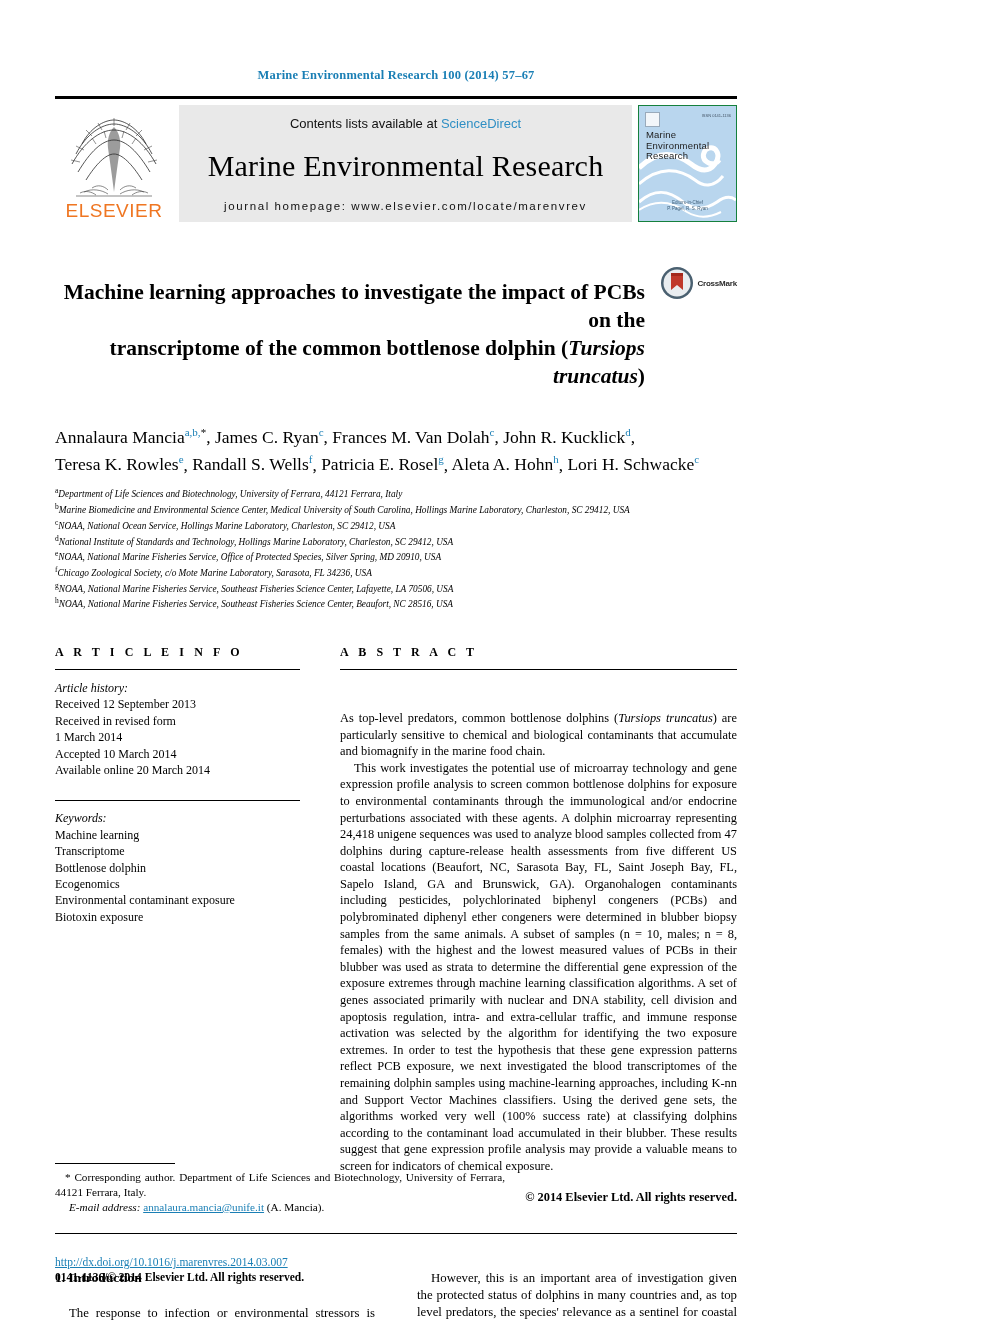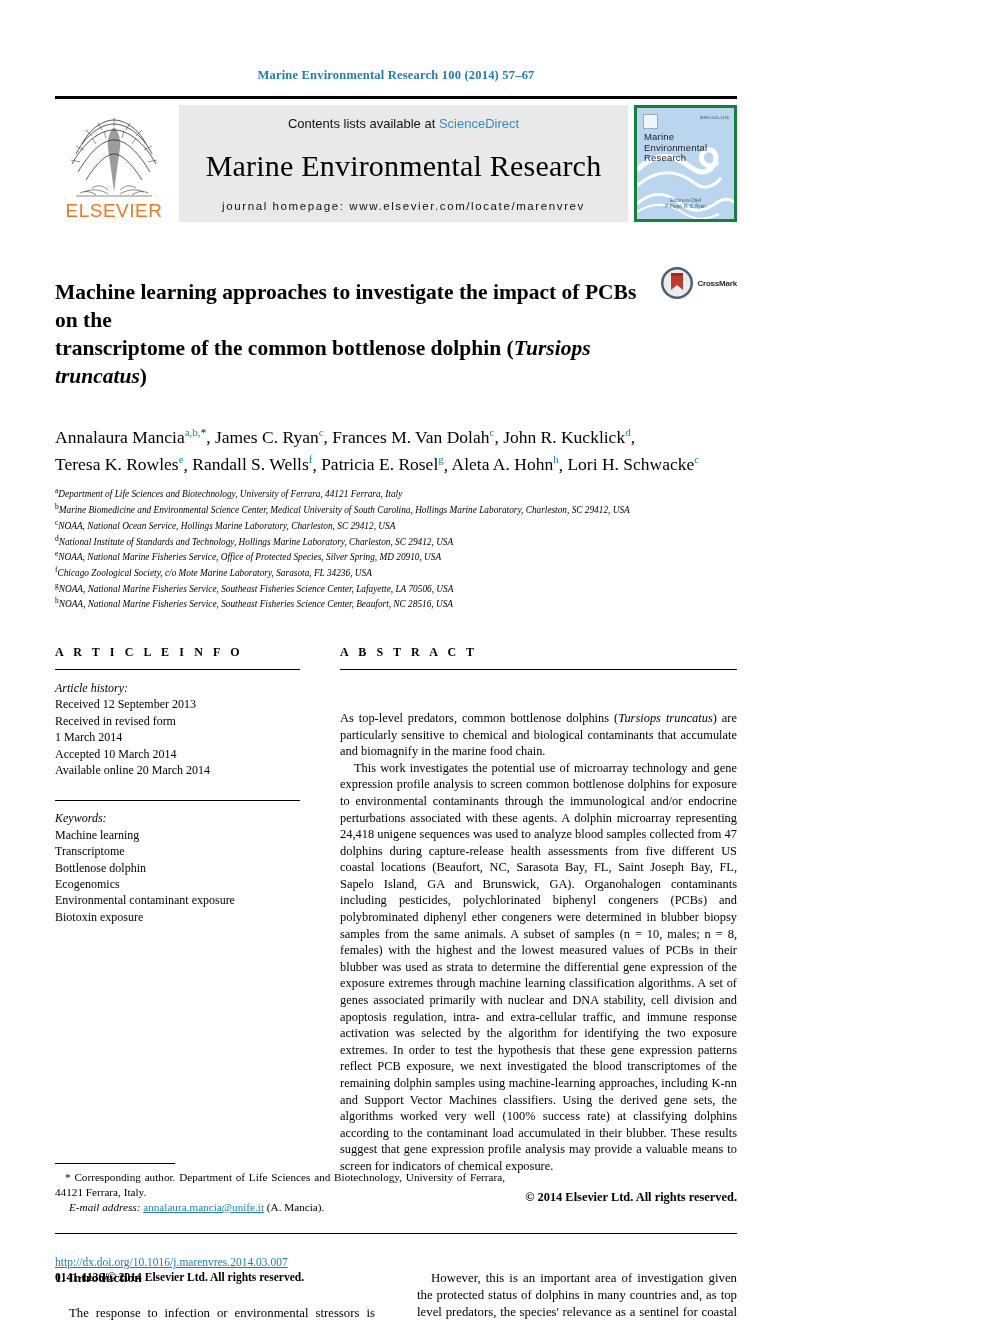--- a/index.html
+++ b/index.html
@@ -87,21 +87,21 @@
   }
   .homepage-line {
     font-size: 11.5px;
     font-family: "Liberation Sans", sans-serif;
     letter-spacing: 1.6px;
     color: #111;
   }
   .cover-thumb {
     width: 97px;
     flex: 0 0 97px;
-    border: 3px solid #15803d;
+    border: 1px solid #15803d;
     background: #b9d6ee;
     position: relative;
     overflow: hidden;
   }
   .cover-inner { position:absolute; inset:0; }
   .cover-title {
     position: absolute;
     left: 7px; top: 24px;
     font-family: "Liberation Sans", sans-serif;
     font-size: 9.5px;
@@ -120,20 +120,21 @@
   .cover-foot {
     position:absolute; left:0; right:0; bottom:9px;
     text-align:center; font-size:4.5px; color:#3a5a75;
     font-family:"Liberation Sans",sans-serif; line-height:6px;
   }
 
   
   .title-row {
     display: flex;
     margin-top: 42px;
+    text-align: right;
   }
   .article-title {
     flex: 1 1 auto;
     font-size: 21.5px;
     line-height: 28px;
     font-family: "Liberation Serif", serif;
     color: #000;
   }
   .article-title .sp { font-style: italic; }
   .crossmark {

